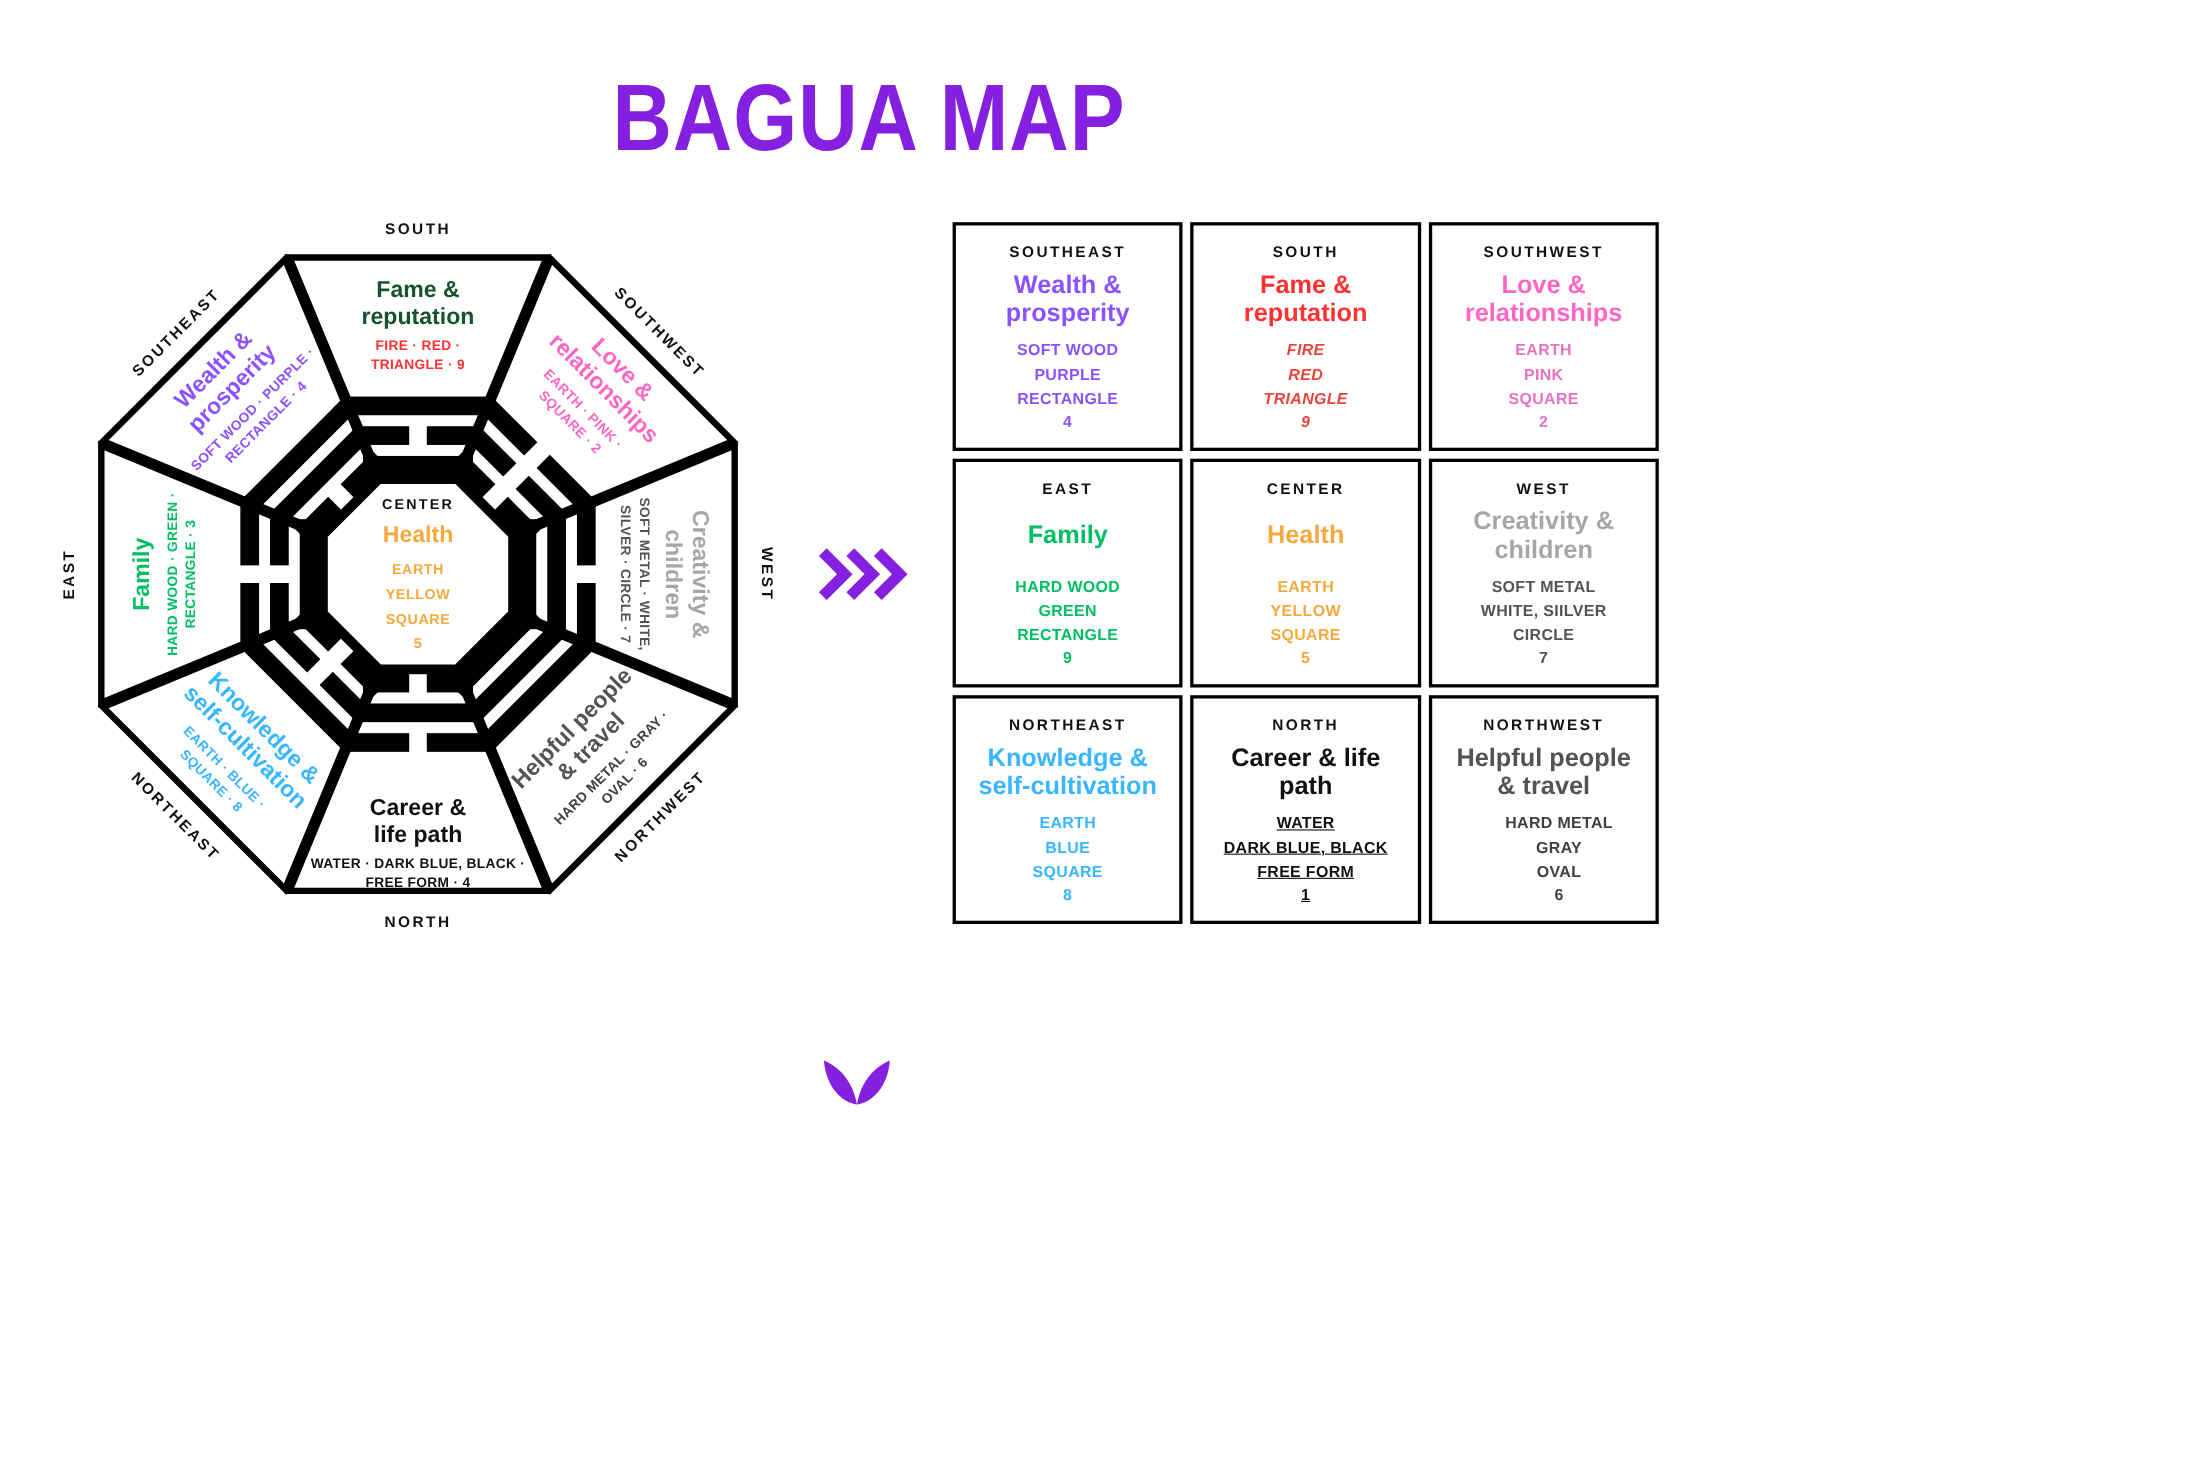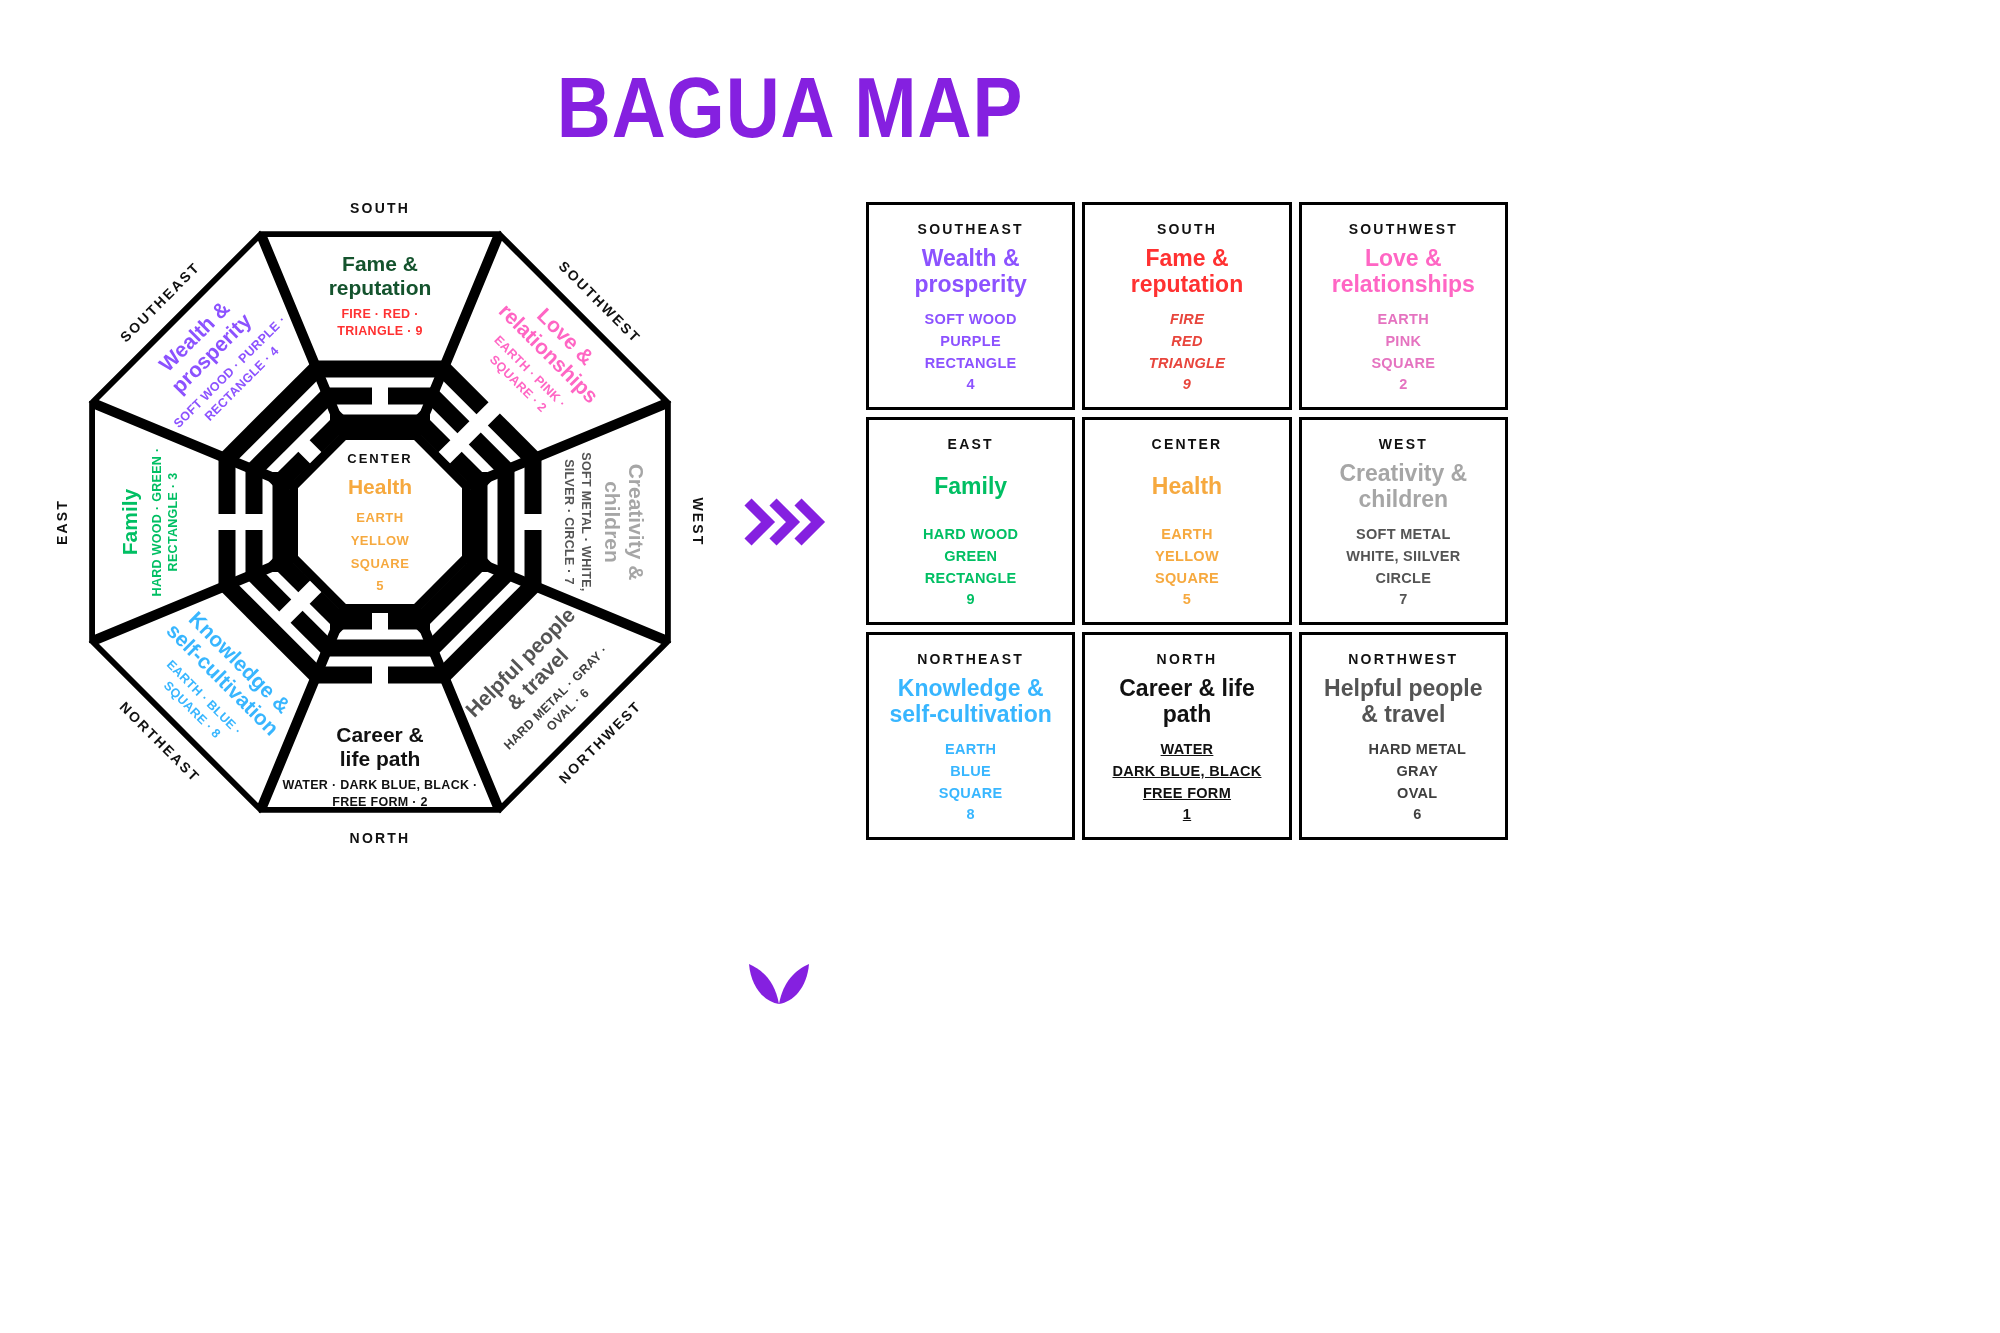--- a/index.html
+++ b/index.html
@@ -202,21 +202,21 @@
     <div class="sec s-northwest">
       <div class="sec-title" style="color: rgb(84, 84, 84);">Helpful people
 &amp; travel</div>
       <div class="sec-props" style="color: rgb(63, 63, 63);">HARD METAL · GRAY ·
 OVAL · 6</div>
     </div>
     <div class="sec s-north">
       <div class="sec-title" style="color: rgb(17, 17, 17);">Career &amp;
 life path</div>
       <div class="sec-props" style="color: rgb(17, 17, 17);">WATER · DARK BLUE, BLACK ·
-FREE FORM · 2</div>
+FREE FORM · 4</div>
     </div>
   </div>
 
   <svg class="arrows" width="92" height="52" viewBox="0 0 92 52">
     <polyline points="6,6 26,26 6,46"></polyline>
     <polyline points="31,6 51,26 31,46"></polyline>
     <polyline points="56,6 76,26 56,46"></polyline>
   </svg>
 
   <div class="grid">

